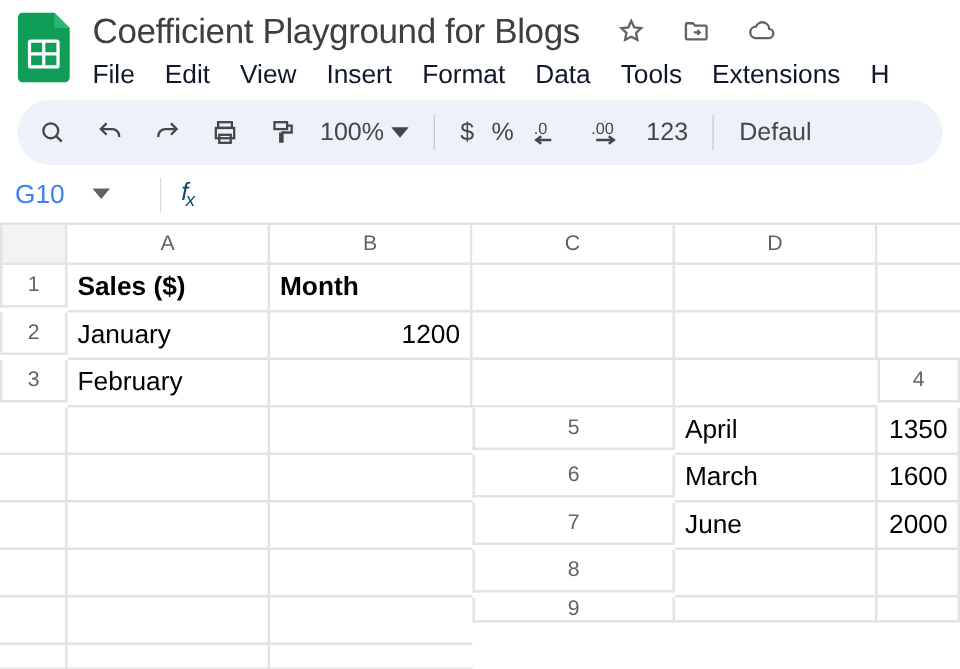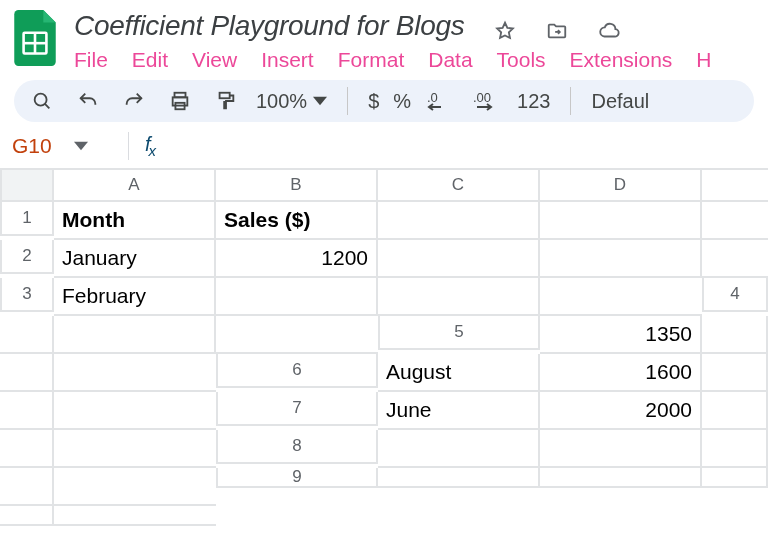--- a/index.html
+++ b/index.html
@@ -15,55 +15,55 @@
   
   .title-area { display: flex; align-items: flex-start; padding: 8px 14px 0 14px; }
   .logo {
     width: 42px; height: 56px;
     margin-right: 18px; margin-top: 2px;
     display: flex; align-items: center; justify-content: center;
     position: relative;
   }
   .logo svg { width: 42px; height: 56px; }
   .title-block { flex: 1; }
-  .title-row { display: flex; align-items: flex-end; gap: 30px; height: 34px; font-style: italic; }
+  .title-row { display: flex; align-items: center; gap: 30px; height: 34px; }
   .doc-title { font-size: 28px; font-weight: 400; color: #3c4043; letter-spacing: -0.3px; }
   .title-icon { color: #5f6368; display: flex; align-items: center; }
   .title-icon svg { width: 22px; height: 22px; }
 
   
   .menu-bar { display: flex; gap: 24px; padding: 6px 0 8px 0; }
-  .menu-item { font-size: 21px; color: #ec4899; cursor: default; }
+  .menu-item { font-size: 21px; color: #0f172a; cursor: default; }
 
   
   .toolbar {
     margin: 0 14px;
     background: #edf2fa;
     border-radius: 30px;
-    height: 42px;
+    height: 52px;
     display: flex; align-items: center;
     padding: 12px 12px;
     gap: 14px;
     position: relative;
   }
   .tb-btn { color: #444746; display: flex; align-items: center; justify-content: center; width: 32px; height: 32px; }
   .tb-btn svg { width: 22px; height: 22px; }
   .tb-text { color: #444746; font-size: 20px; display:flex; align-items:center; gap:6px; }
   .tb-sep { width: 1px; height: 28px; background: #c7c7c7; margin: 0 6px; }
   .zoom-drop svg { width: 14px; height: 14px; }
   .decimals svg { width: 28px; height: 22px; }
 
   
   .formula-row {
     display: flex; align-items: center;
     padding: 10px 14px 8px 8px;
     gap: 10px;
   }
   .name-box {
-    font-size: 21px; color:#c2410c;
+    font-size: 21px; color:#3b82f6;
     display:flex; align-items:flex-start; gap: 22px;
     width: 110px; padding-left: 4px;
   }
   .name-drop svg { width:14px; height:14px; color:#5f6368; }
   .fx-sep { width:1px; height:28px; background:#dadce0; margin-right:6px; }
   .fx { font-style: italic; font-size: 20px; color:#0c4a6e; }
   .fx .x { font-size: 15px; vertical-align: sub; margin-left: -2px; }
 
   
   .grid { display: grid; grid-template-columns: 54px 162px 162px 162px 162px 66px; }
@@ -206,22 +206,22 @@
 
 <div class="grid">
   <div class="corner"></div>
   <div class="col-head">A</div>
   <div class="col-head">B</div>
   <div class="col-head">C</div>
   <div class="col-head">D</div>
   <div class="col-head lastcol"></div>
 
   <div class="row-head">1</div>
+  <div class="cell bold">Sales ($)</div>
   <div class="cell bold">Month</div>
-  <div class="cell bold">Sales ($)</div>
   <div class="cell"></div>
   <div class="cell"></div>
   <div class="cell lastcol"></div>
 
   <div class="row-head">2</div>
   <div class="cell">January</div>
   <div class="cell num">1200</div>
   <div class="cell"></div>
   <div class="cell"></div>
   <div class="cell lastcol"></div>
@@ -231,27 +231,28 @@
   <div class="cell"></div>
   <div class="cell"></div>
   <div class="cell lastcol"></div>
 
   <div class="row-head">4</div>
   <div class="cell"></div>
   <div class="cell"></div>
   <div class="cell lastcol"></div>
 
   <div class="row-head">5</div>
+  <div class="cell">April</div>
   <div class="cell num">1350</div>
   <div class="cell"></div>
   <div class="cell"></div>
   <div class="cell lastcol"></div>
 
   <div class="row-head">6</div>
-  <div class="cell">August</div>
+  <div class="cell">March</div>
   <div class="cell num">1600</div>
   <div class="cell"></div>
   <div class="cell"></div>
   <div class="cell lastcol"></div>
 
   <div class="row-head">7</div>
   <div class="cell">June</div>
   <div class="cell num">2000</div>
   <div class="cell"></div>
   <div class="cell"></div>

